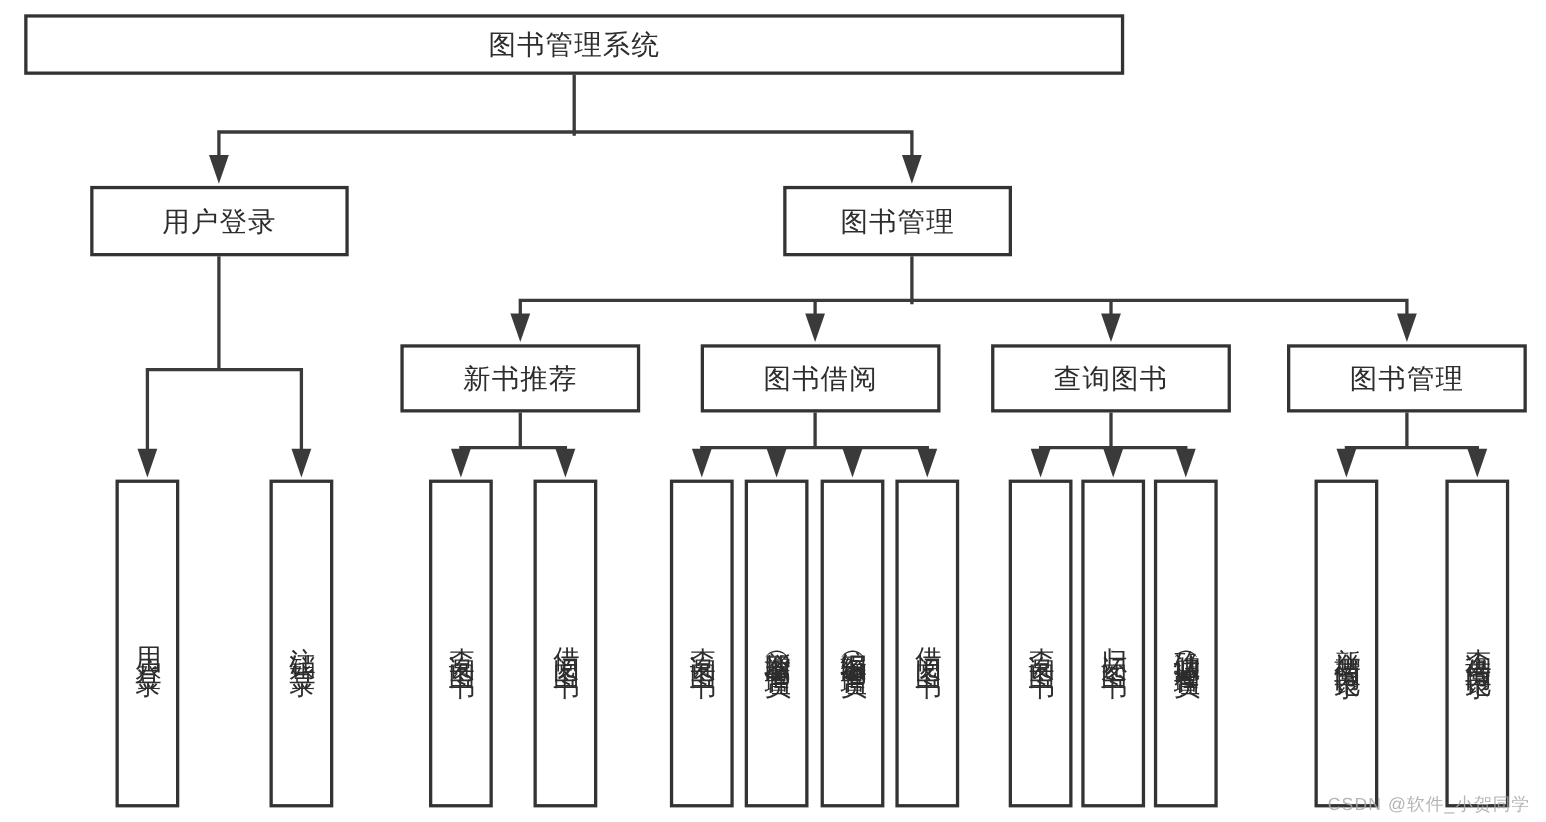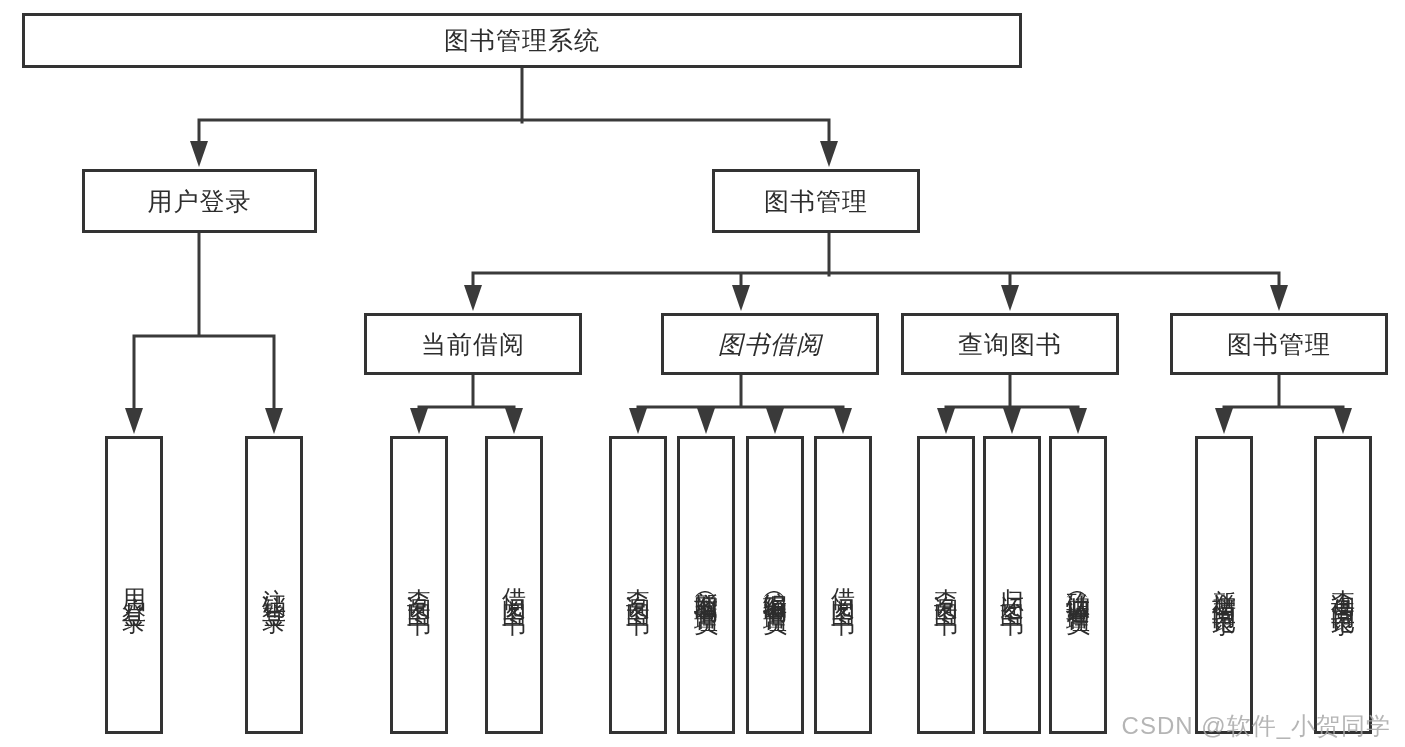--- a/index.html
+++ b/index.html
@@ -32,21 +32,21 @@
     text-align: center;
   }
   
   .pos-root  { left: 22px;  top: 13px;  width: 1000px; height: 55px; }
   
   .pos-l2-0  { left: 82px;  top: 169px; width: 235px; height: 64px; }
   .pos-l2-1  { left: 712px; top: 169px; width: 208px; height: 64px; }
   
   .l3 { top: 313px; width: 218px; height: 62px; }
   .pos-l3-0  { left: 364px; }
-  .pos-l3-1  { left: 661px; font-style: italic; }
+  .pos-l3-1  { left: 637px; }
   .pos-l3-2  { left: 901px; }
   .pos-l3-3  { left: 1170px; }
   
   .leaf {
     top: 436px; width: 58px; height: 298px;
     writing-mode: vertical-rl;
     font-size: 24px;
     letter-spacing: 4px;
   }
   .sp4 { letter-spacing: 8px; }
@@ -62,21 +62,21 @@
   .pos-leaf-7  { left: 814px; }
   .pos-leaf-8  { left: 917px; }
   .pos-leaf-9  { left: 983px; }
   .pos-leaf-10 { left: 1049px; }
   .pos-leaf-11 { left: 1195px; }
   .pos-leaf-12 { left: 1314px; }
   .watermark {
     position: absolute;
     right: 14px;
     bottom: 5px;
-    font-size: 24px;
+    font-size: 16px;
     color: rgba(168, 168, 168, 0.85);
     letter-spacing: 1px;
     z-index: 5;
     white-space: nowrap;
   }
 </style>
 </head>
 <body>
 
 <div class="canvas">
@@ -137,21 +137,21 @@
       <polygon points="1215,408 1233,408 1224,434"></polygon>
       <polygon points="1334,408 1352,408 1343,434"></polygon>
     </g>
   </svg>
 
   <div class="box pos-root">图书管理系统</div>
 
   <div class="box pos-l2-0">用户登录</div>
   <div class="box pos-l2-1">图书管理</div>
 
-  <div class="box l3 pos-l3-0">当前借阅</div>
+  <div class="box l3 pos-l3-0">新书推荐</div>
   <div class="box l3 pos-l3-1">图书借阅</div>
   <div class="box l3 pos-l3-2">查询图书</div>
   <div class="box l3 pos-l3-3">图书管理</div>
 
   <div class="box leaf sp4 pos-leaf-0">用户登录</div>
   <div class="box leaf sp4 pos-leaf-1">注销登录</div>
 
   <div class="box leaf sp4 pos-leaf-2">查询图书</div>
   <div class="box leaf sp4 pos-leaf-3">借阅图书</div>
 

